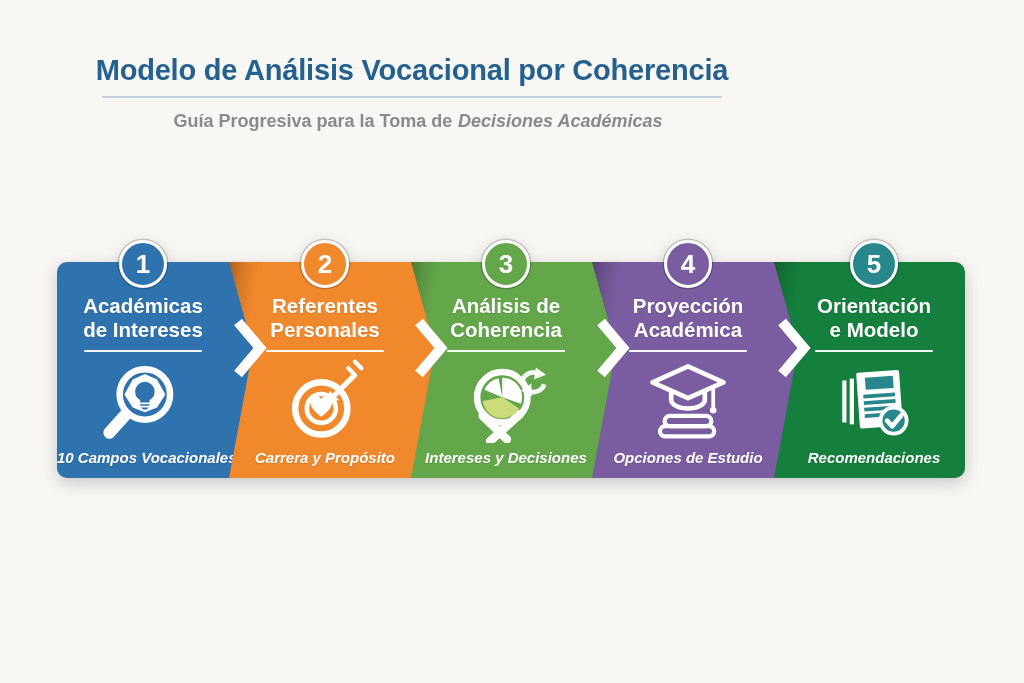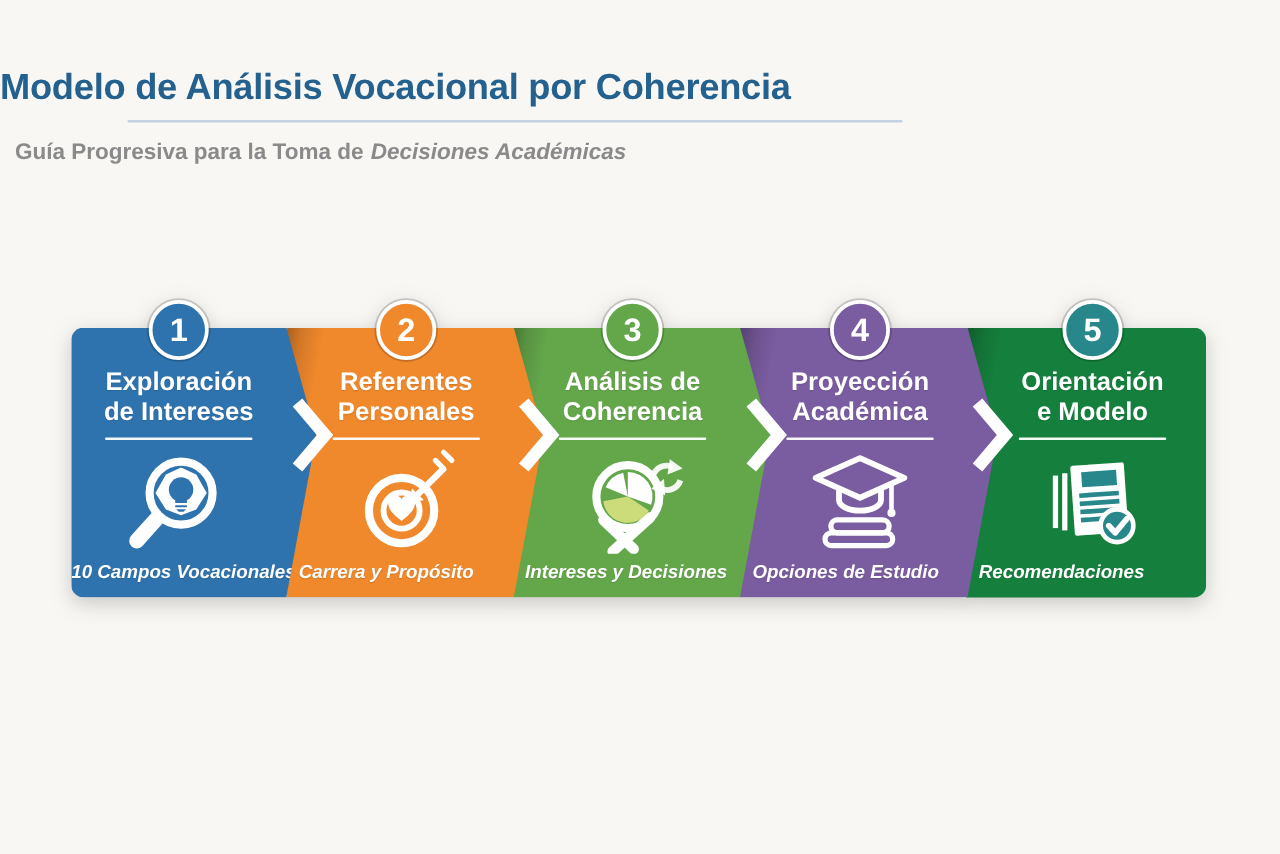--- a/index.html
+++ b/index.html
@@ -3,21 +3,21 @@
 <meta charset="utf-8">
 <style>
   html,body{margin:0;padding:0;}
   body{
     width:1024px;height:683px;
     background:#F8F7F4;
     font-family:"Liberation Sans", sans-serif;
     position:relative;overflow:hidden;
   }
   
-  .header{position:absolute;top:54px;left:0;width:824px;text-align:left;}
+  .header{position:absolute;top:54px;left:0;width:824px;text-align:center;}
   .main-title{
     color:#24618E;font-size:29px;font-weight:bold;letter-spacing:-0.2px;margin:0;
   }
   .title-divider{
     width:620px;height:2px;background:#C3D2E0;margin:9px auto 0 auto;border-radius:1px;
   }
   .subtitle{
     margin-top:13px;color:#8A8A8A;font-size:18px;font-weight:bold;margin-left:12px;
   }
   .subtitle .em{font-style:italic;margin-left:0.32em;font-weight:bold;}
@@ -51,21 +51,21 @@
   .step-title{
     margin-top:32px;text-align:center;color:#FFFFFF;
     font-size:20.5px;font-weight:bold;line-height:1.17;
     text-shadow:0 1px 1px rgba(0,0,0,0.12);
   }
   .step-underline{
     width:118px;height:2px;background:rgba(255,255,255,0.95);margin-top:8px;border-radius:1px;
   }
   .step-icon{margin-top:7px;width:84px;height:84px;}
   .step-caption{
-    position:absolute;bottom:12px;left:0;right:0;
+    position:absolute;bottom:12px;left:0;right:0;text-align:center;
     color:#FFFFFF;font-size:15px;font-weight:bold;font-style:italic;
     text-shadow:0 1px 1px rgba(0,0,0,0.15);white-space:nowrap;
   }
   
   .badge{
     position:absolute;top:-22px;width:48px;height:48px;border-radius:50%;
     border:3px solid #FFFFFF;box-sizing:border-box;z-index:8;
     box-shadow:0 0 0 1.5px rgba(0,0,0,0.18);
     display:flex;align-items:center;justify-content:center;
     color:#FFFFFF;font-size:26px;font-weight:bold;
@@ -86,21 +86,21 @@
   <h1 class="main-title">Modelo de Análisis Vocacional por Coherencia</h1>
   <div class="title-divider"></div>
   <div class="subtitle"><span>Guía Progresiva para la Toma de</span><span class="em">Decisiones Académicas</span></div>
 </div>
 
 <div class="banner">
 
   <div class="seg s1 pointed">
     <div class="content">
       <div class="step-title">
-        <div>Exploración</div>
+        <div>Académicas</div>
         <div>de Intereses</div>
       </div>
       <div class="step-underline"></div>
       <svg class="step-icon" viewBox="0 0 90 90">
         <line x1="26" y1="60" x2="9" y2="79" stroke="#fff" stroke-width="13" stroke-linecap="round"></line>
         <circle cx="47" cy="38" r="27" fill="none" stroke="#fff" stroke-width="7"></circle>
         <path d="M47 16 L60 22 L69 38 L60 52 L47 57 L34 52 L25 38 L34 22 Z" fill="#fff"></path>
         <circle cx="47" cy="35" r="10.5" fill="#2E73AE"></circle>
         <path d="M42 43 h10 v8 l-3 3 h-4 l-3 -3 Z" fill="#2E73AE"></path>
         <line x1="41" y1="47.5" x2="53" y2="47.5" stroke="#fff" stroke-width="1.8"></line>

